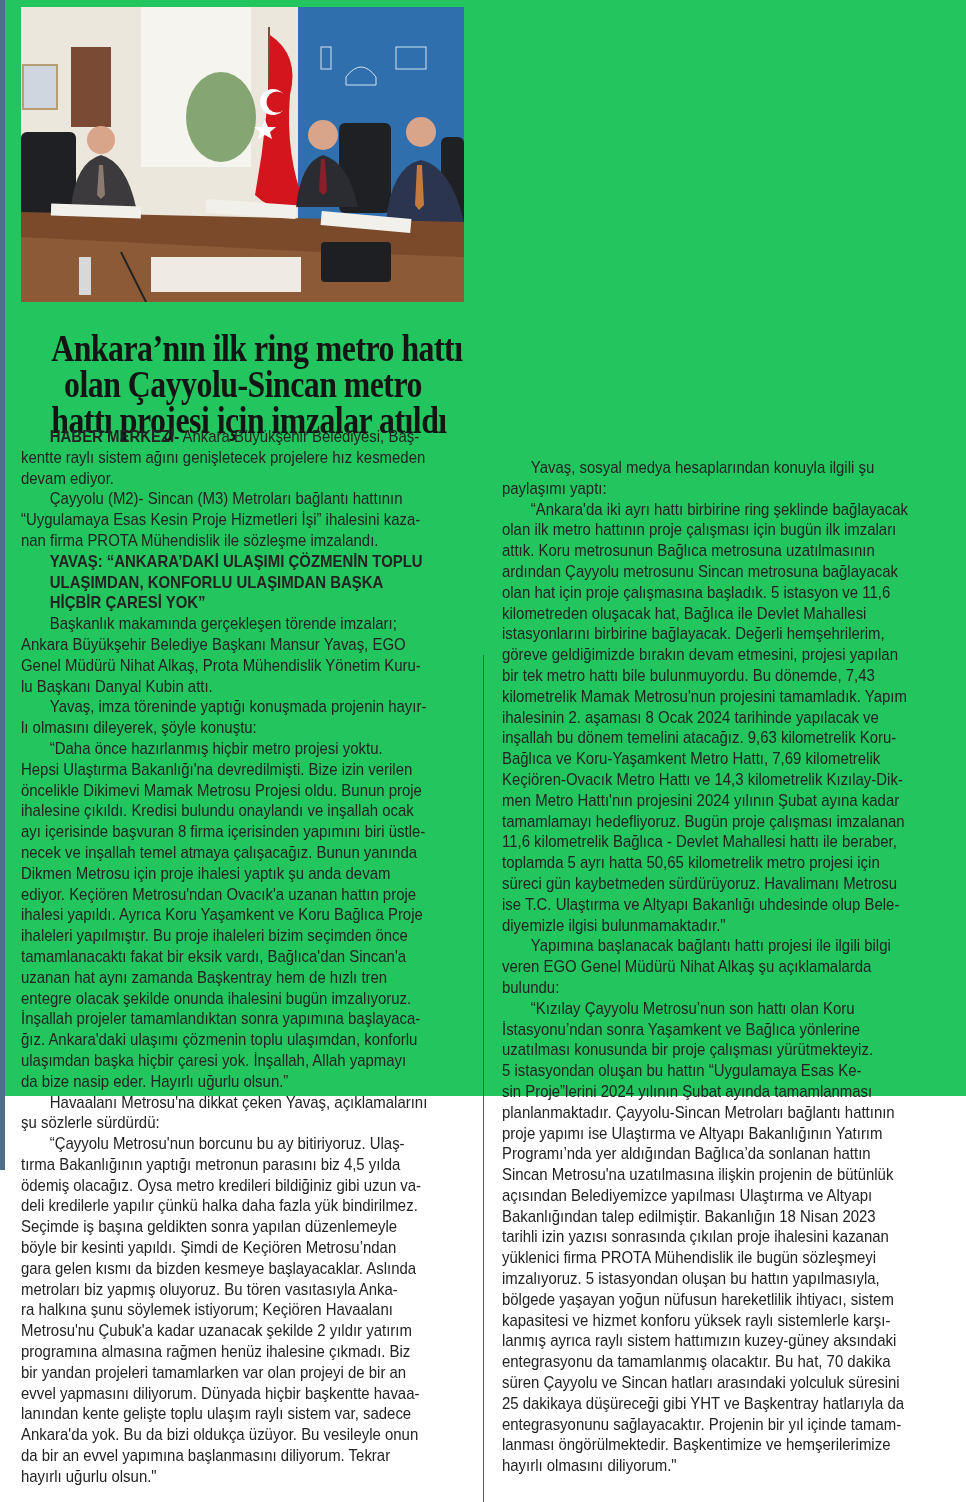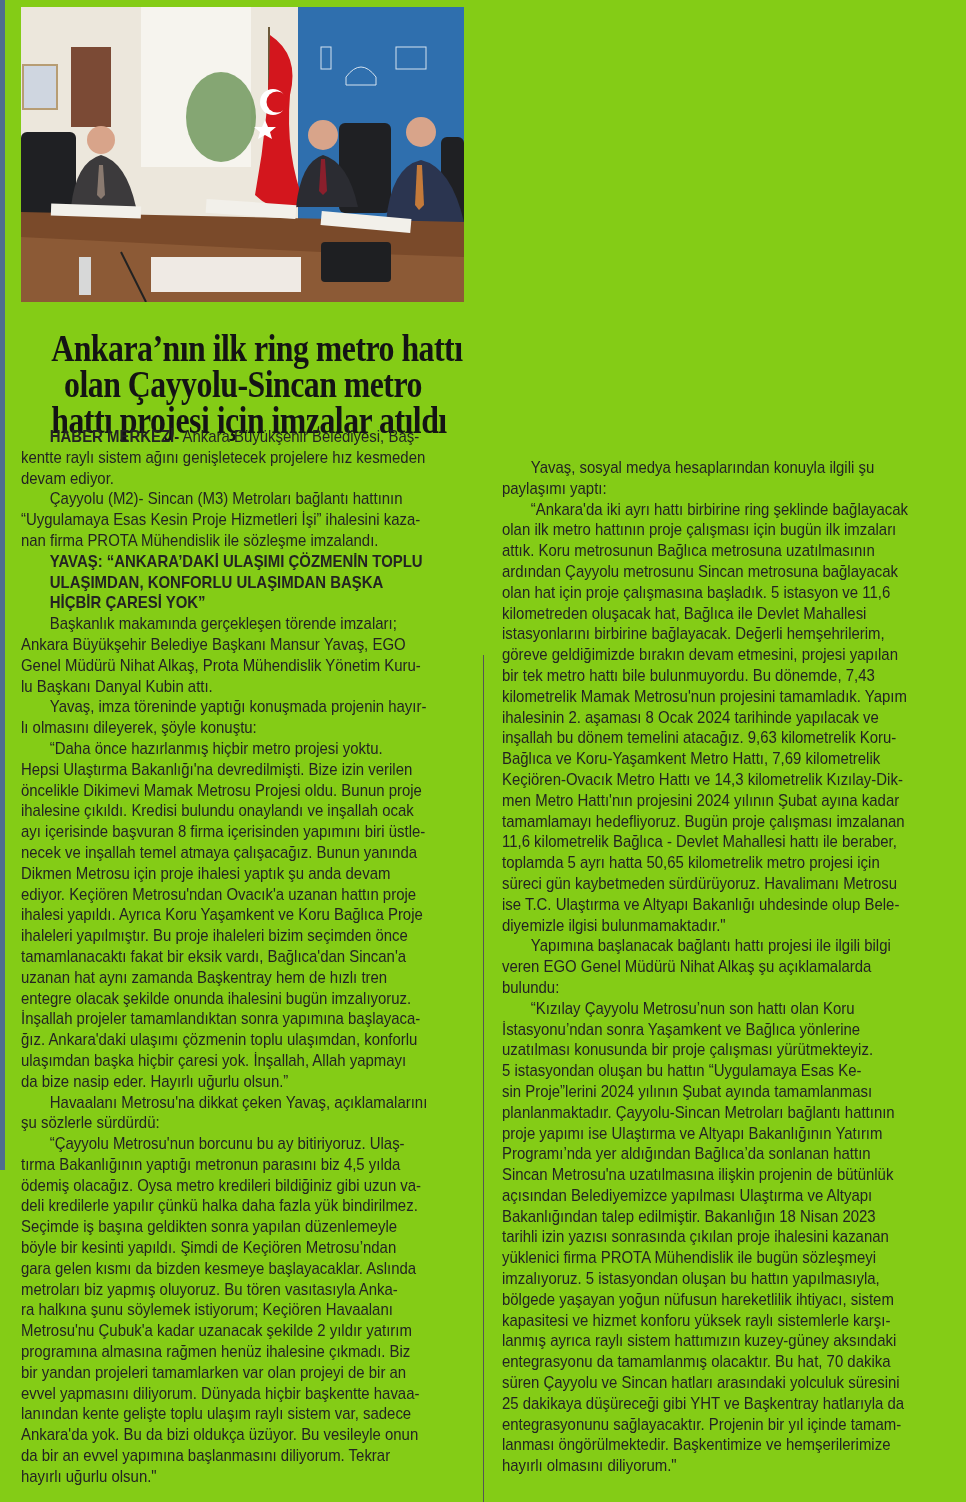--- a/index.html
+++ b/index.html
@@ -1,17 +1,17 @@
 <!DOCTYPE html>
 <html><head>
 <meta charset="utf-8">
 <style>
   html, body { margin: 0; padding: 0; background: #ffffff; }
   body { width: 966px; height: 1502px; position: relative; overflow: hidden; }
-  .page { position: absolute; left: 0; top: 0; width: 966px; height: 1502px; background: #84cc16; }
+  .page { position: absolute; left: 0; top: 0; width: 966px; height: 1096px; background: #22c55e; }
   .left-rule { position: absolute; left: 0; top: 0; width: 5px; height: 1170px; background: #4f6e8e; }
   .col-rule { position: absolute; left: 483px; top: 655px; width: 1px; height: 847px; background: #555; }
 
   
   .photo { position: absolute; left: 21px; top: 7px; width: 443px; height: 295px; overflow: hidden; background: #d9d2c4; }
   .photo svg { display: block; }
 
   
   .headline { position: absolute; left: 20px; top: 306px; width: 446px; text-align: center;
     font-family: "Liberation Serif", serif; font-weight: bold; font-size: 37px; line-height: 36px;

